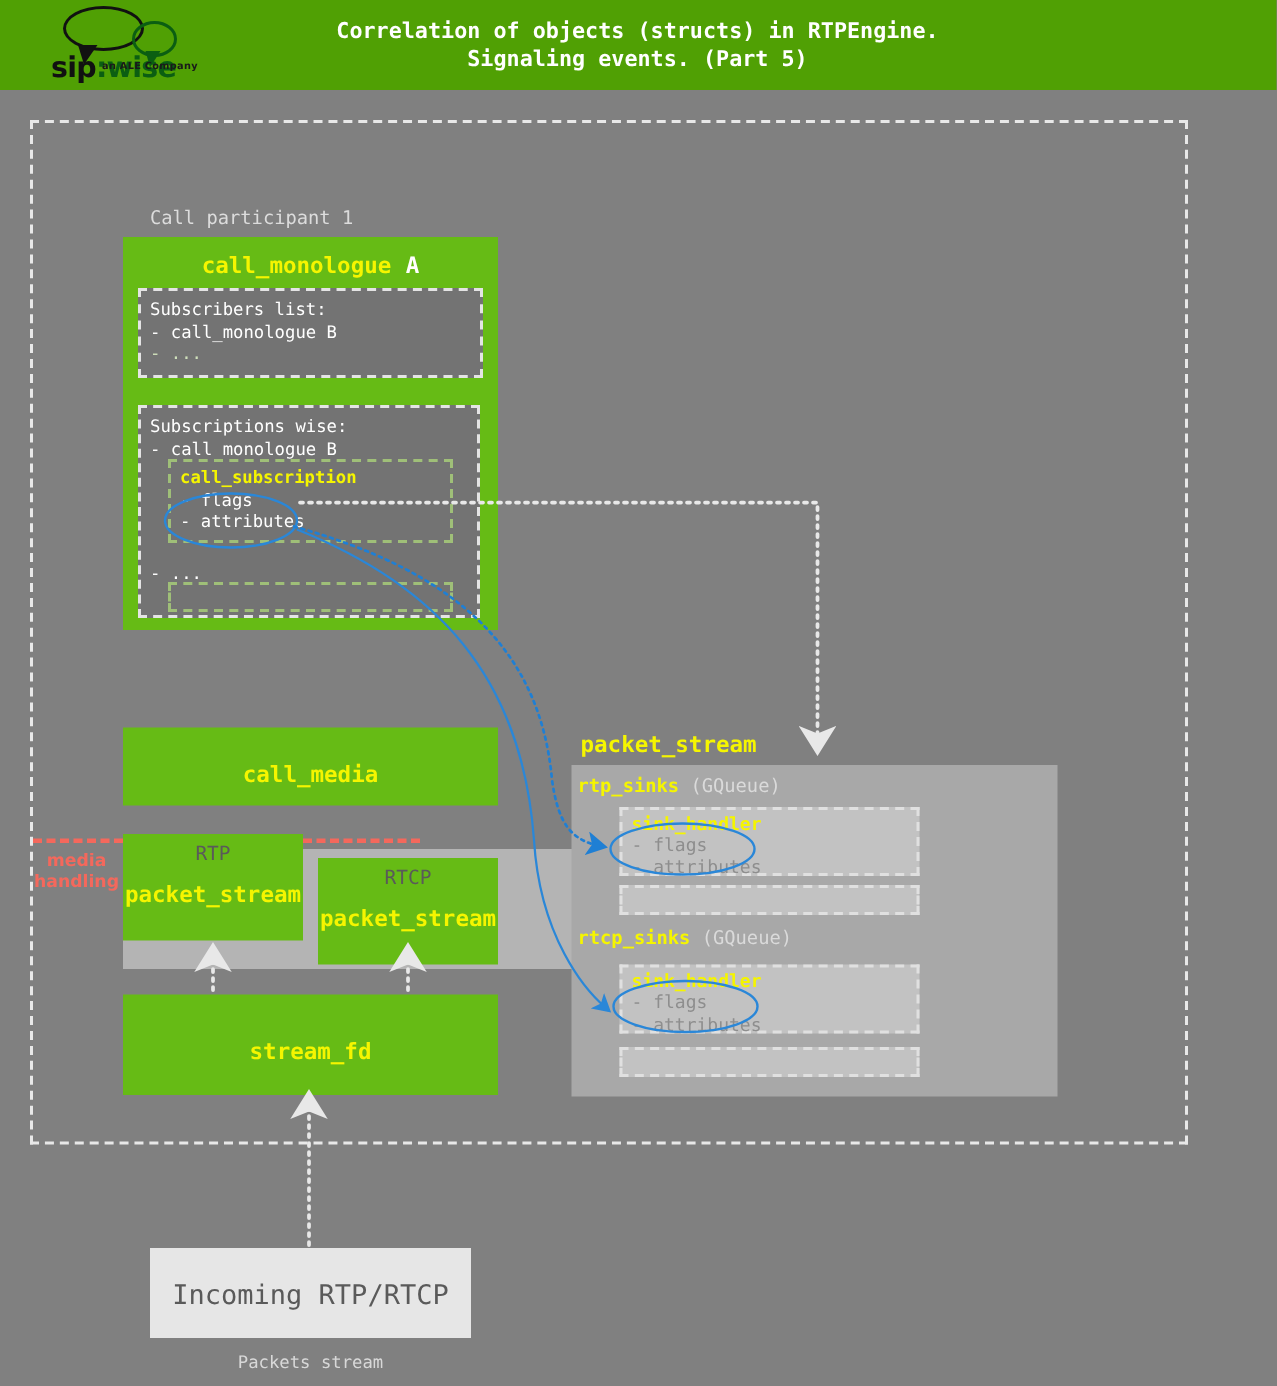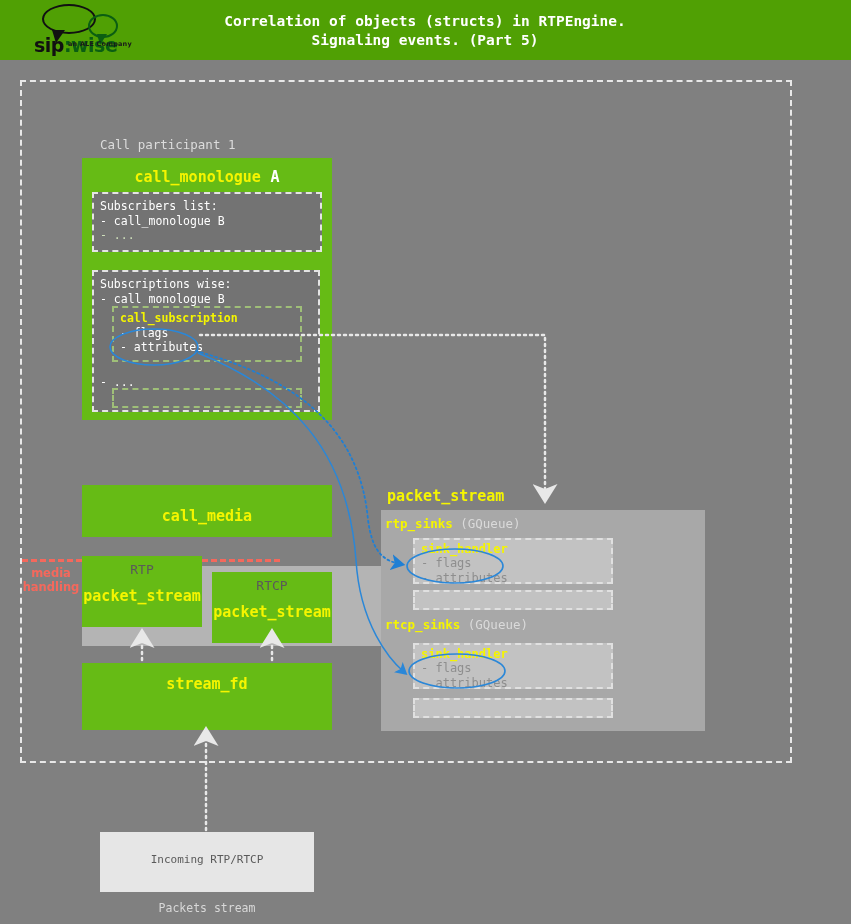--- a/index.html
+++ b/index.html
@@ -176,21 +176,21 @@
     text-align: center; color: #5a5a5a; font-size: 13px;
     font-family: "DejaVu Sans Mono", monospace;
   }
   .ps-name {
     position: absolute; left: 0; top: 31px; width: 100%;
     text-align: center;
   }
 
   
   #stream-fd { left: 82px; top: 663px; width: 250px; height: 67px; }
-  #stream-fd .lbl { position: absolute; left: 0; top: 12px; width: 250px; text-align: center; }
+  #stream-fd .lbl { position: absolute; left: 0; top: 29px; width: 250px; text-align: center; }
 
   
   #packet-stream-title { position: absolute; left: 387px; top: 487px; }
   #packet-stream-panel {
     position: absolute; left: 381px; top: 510px;
     width: 324px; height: 221px;
     background: #a8a8a8;
   }
   .sink-hdr {
     position: absolute;
@@ -214,21 +214,21 @@
   }
 
   
   #incoming-box {
     position: absolute; left: 100px; top: 832px;
     width: 214px; height: 60px;
     background: #e6e6e6;
   }
   #incoming-box .lbl {
     position: absolute; left: 0; top: 21px; width: 214px;
-    text-align: center; color: #5a5a5a; font-size: 11px;
+    text-align: center; color: #5a5a5a; font-size: 18px;
     font-family: "DejaVu Sans Mono", monospace;
   }
   #packets-stream-caption {
     position: absolute; left: 100px; top: 901px; width: 214px;
     text-align: center; color: #d8d8d8; font-size: 11.5px;
     font-family: "DejaVu Sans Mono", monospace;
   }
 
   svg.overlay {
     position: absolute; left: 0; top: 0;

